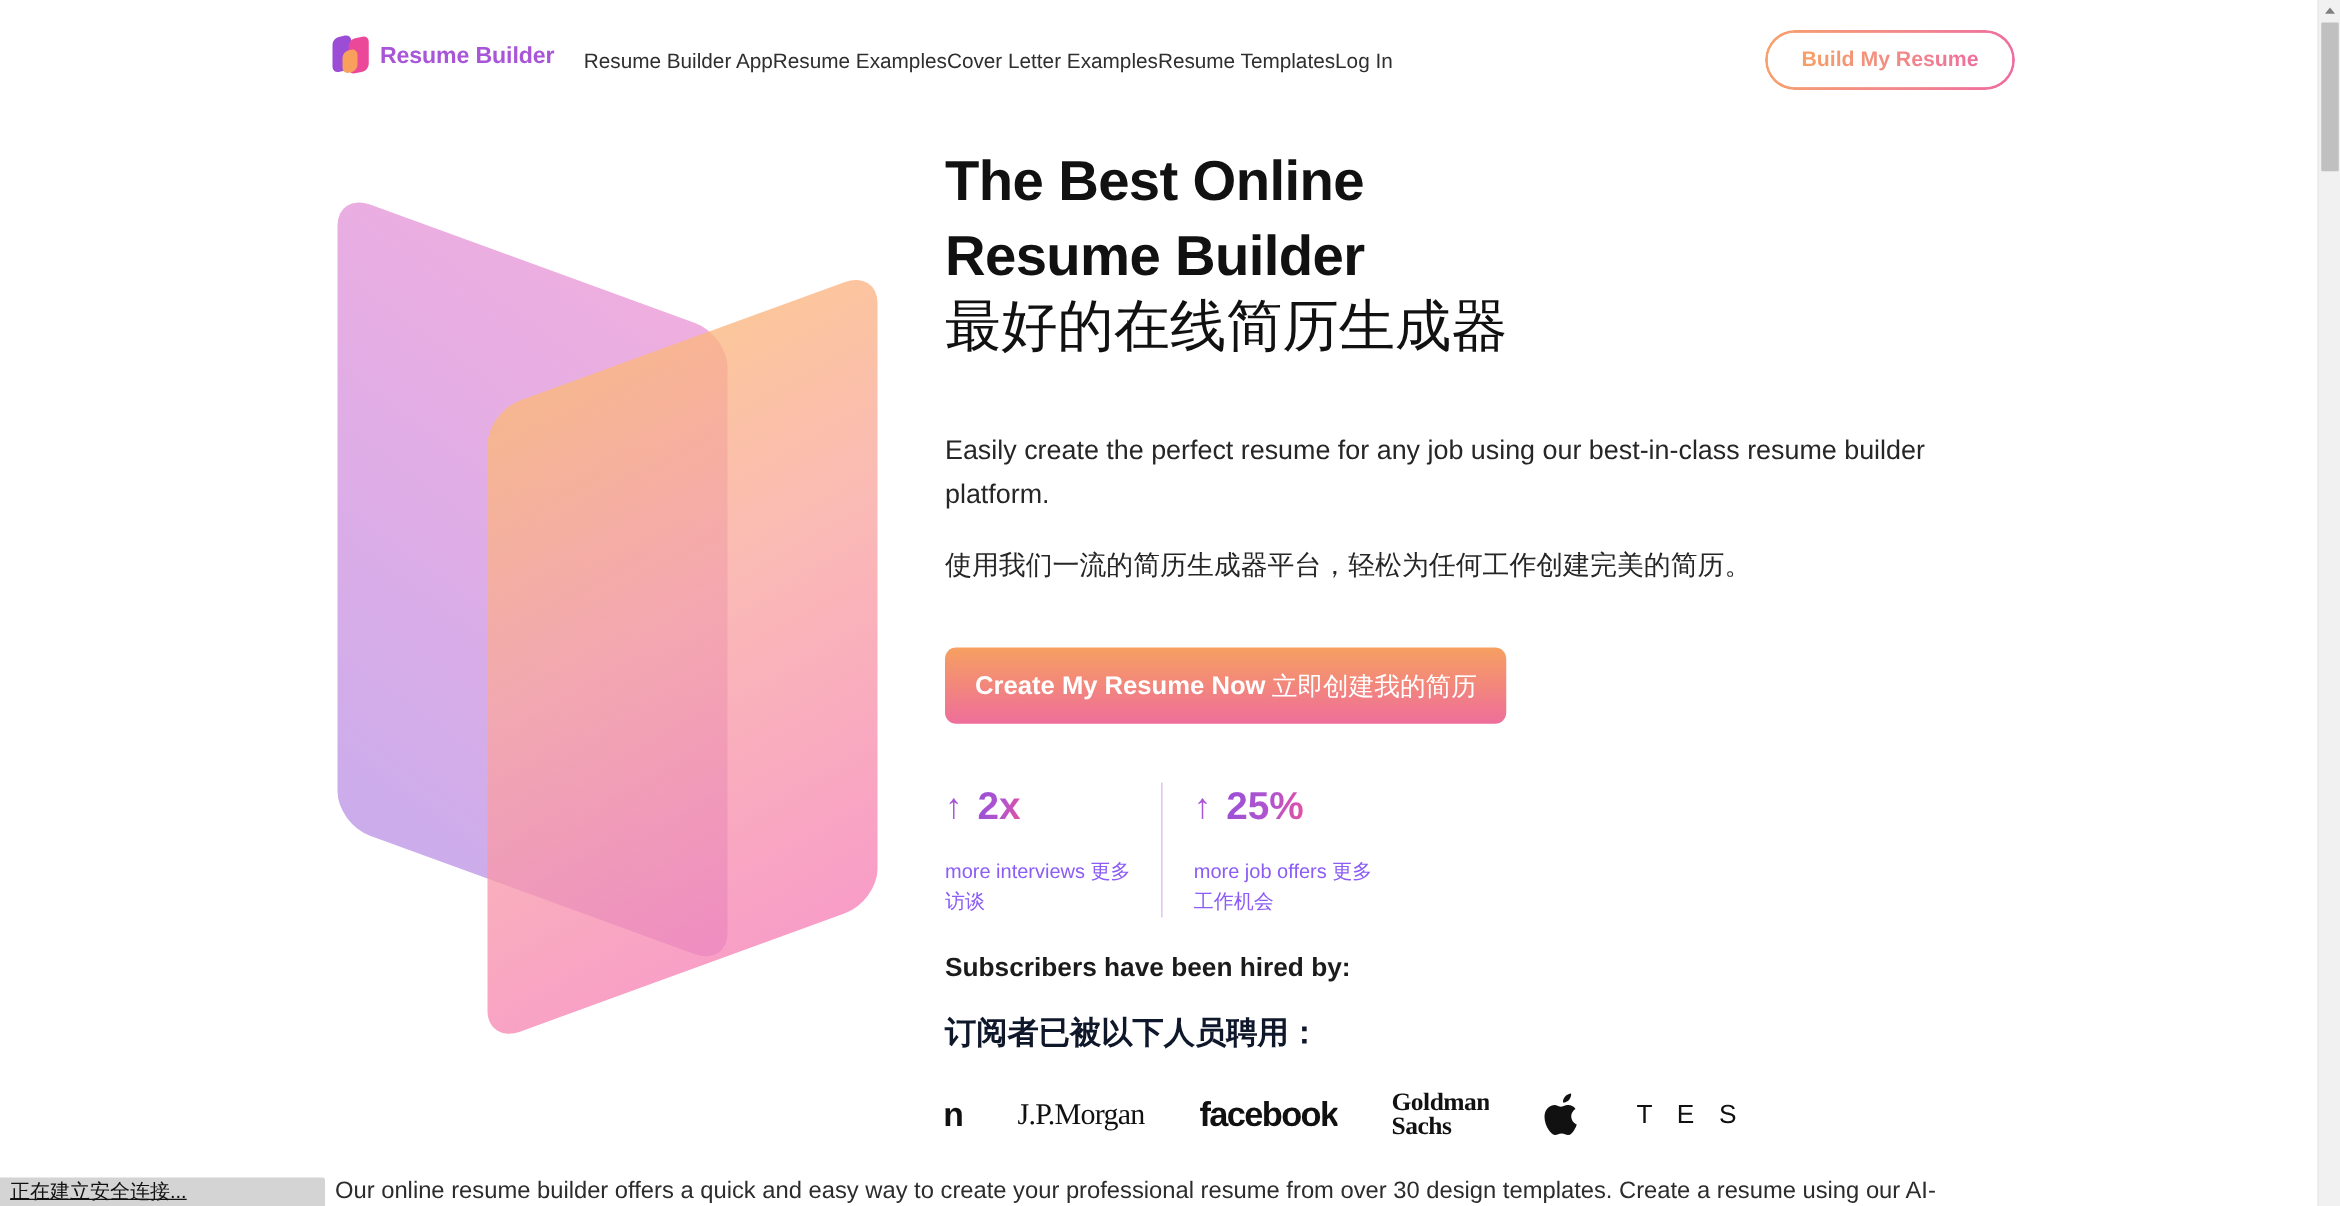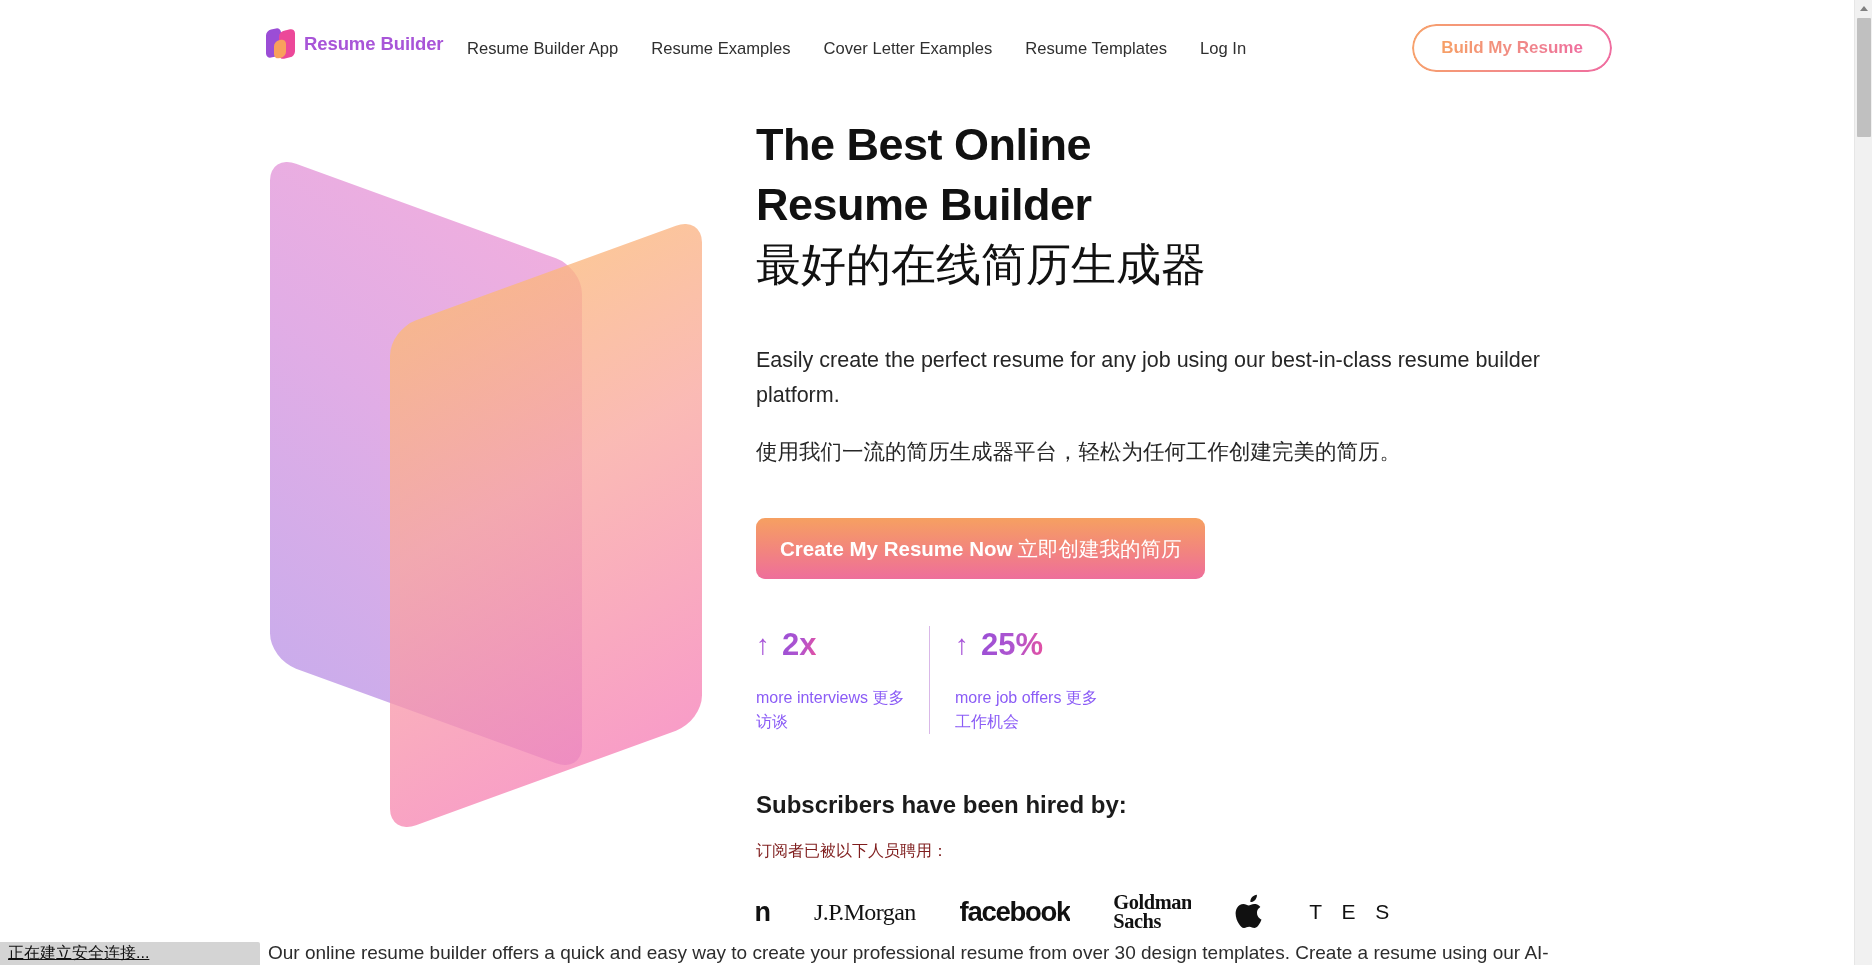--- a/index.html
+++ b/index.html
@@ -94,21 +94,20 @@
     letter-spacing: -0.1px;
     white-space: nowrap;
   }
 
   .nav {
     position: absolute;
     left: 467px;
     top: 39px;
     display: flex;
     align-items: flex-start;
-    gap: 33px;
   }
   .nav a {
     font-size: 16.6px;
     color: #2f2f2f;
     text-decoration: none;
     white-space: nowrap;
     font-weight: 400;
   }
 
   .header-cta {
@@ -200,20 +199,21 @@
     line-height: 60px;
     font-weight: 700;
     color: #111111;
     letter-spacing: -0.5px;
     margin-top: 14px;
   }
   .headline .zh {
     display: block;
     font-weight: 400;
     letter-spacing: 0px;
+    font-family: Liberation Mono, monospace;
   }
 
   .subhead {
     margin-top: 48px;
     font-size: 21.5px;
     line-height: 35px;
     color: #262626;
     max-width: 790px;
     font-weight: 400;
   }
@@ -279,30 +279,30 @@
   .stat-label {
     margin-top: 22px;
     font-size: 16px;
     line-height: 24px;
     color: #8b5cf6;
     max-width: 150px;
   }
 
   
   .hired-title {
-    margin-top: 57px;
-    font-size: 24px;
+    margin-top: 29px;
+    font-size: 21px;
     font-weight: 700;
     color: #1b1b1b;
   }
   .hired-title-zh {
     margin-top: 22px;
-    font-size: 16px;
-    font-weight: 400;
-    color: #7f1d1d;
+    font-size: 25px;
+    font-weight: 700;
+    color: #0f172a;
   }
 
   .logos {
     margin-top: 24px;
     display: flex;
     align-items: center;
     gap: 44px;
     height: 52px;
   }
   .logo-item {

